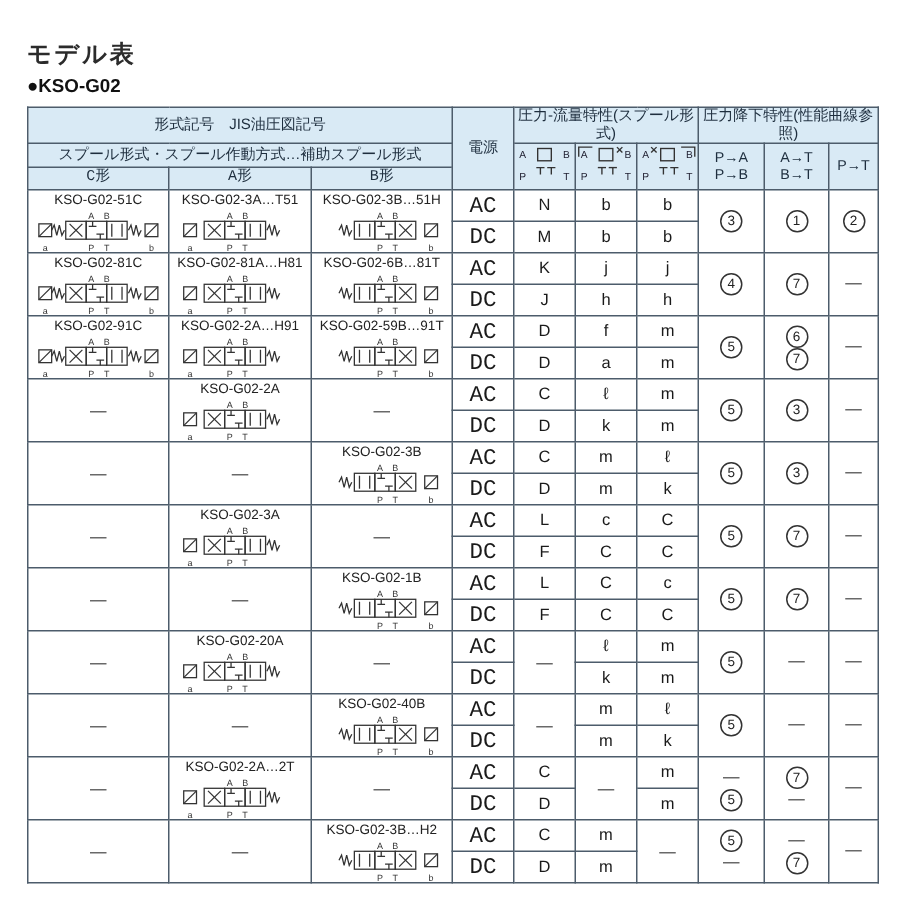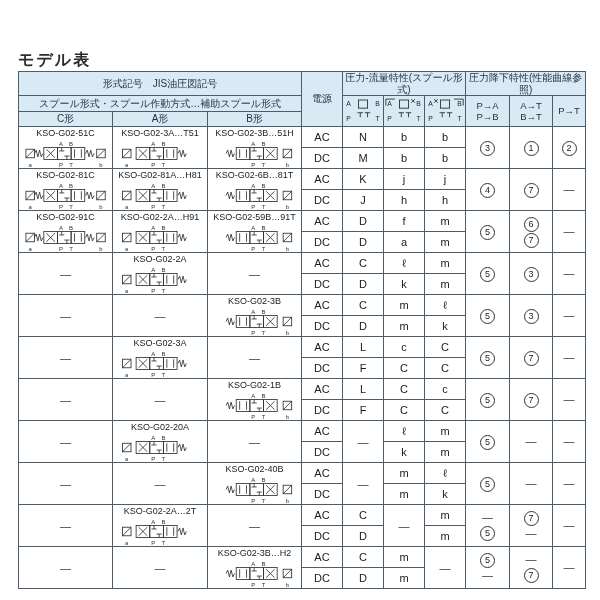--- a/index.html
+++ b/index.html
@@ -1,45 +1,46 @@
 <!DOCTYPE html>
 <html style="--hdr-bg: #d9eaf5; --border: #4d5c6b;"><head>
 <meta charset="utf-8">
 <style>
   html,body{margin:0;padding:0;background:#fff;width:600px;height:600px;overflow:hidden;
     font-family:"Liberation Sans","DejaVu Sans",sans-serif;}
   .page{padding:26px 16px 0 18px;}
-  .title{font-size:16px;font-weight:bold;color:#2b2b2b;letter-spacing:2px;margin-top:24px;}
+  .title{font-size:16px;font-weight:bold;color:#2b2b2b;letter-spacing:2px;}
   .model-code{font-size:12.5px;font-weight:bold;color:#111;margin-top:3px;margin-bottom:7px;}
   table{border-collapse:collapse;table-layout:fixed;width:567px;}
   th,td{border:1px solid var(--border,#4d5c6b);padding:0;text-align:center;vertical-align:middle;}
   table{border:1.5px solid var(--border,#4d5c6b);}
   thead th{background:var(--hdr-bg,#d9eaf5);color:#1e2e3e;font-weight:normal;font-size:10px;line-height:1.15;}
   .h-row1 th{height:14px;}
-  .h-row3 th{height:14px;}
+  .h-row3 th{height:14px;font-family:Liberation Mono, monospace;}
   .sym-th{height:30px;}
   .drop-th div{font-size:9.5px;line-height:1.2;}
   tbody td{font-size:11px;color:#1a1a1a;background:#fff;}
   tbody tr{height:20px;}
   .model-cell{vertical-align:middle;margin-left:24px;}
   .mname{font-size:9px;line-height:11px;white-space:nowrap;color:#222;margin-top:1px;}
   .valve{display:block;margin:0 auto;}
   .dash{color:#333;}
-  .power-cell{font-size:11px;}
+  .power-cell{font-size:15px;font-family:Liberation Mono, monospace;}
   .flow-cell{font-size:11px;}
   .circ{display:inline-flex;align-items:center;justify-content:center;
     width:13px;height:13px;border:1px solid #333;border-radius:50%;
     font-size:9px;line-height:1;color:#222;}
   .drop-line{line-height:15px;}
 </style>
 </head>
 <body>
 
 <div class="page">
   <div class="title">モデル表</div>
+  <div class="model-code">●KSO-G02</div>
 
   <table>
     <colgroup>
       <col style="width:94px">
         <col style="width:95px">
         <col style="width:94px">
       <col style="width:41px">
         <col style="width:41px">
         <col style="width:41px">
         <col style="width:41px">

